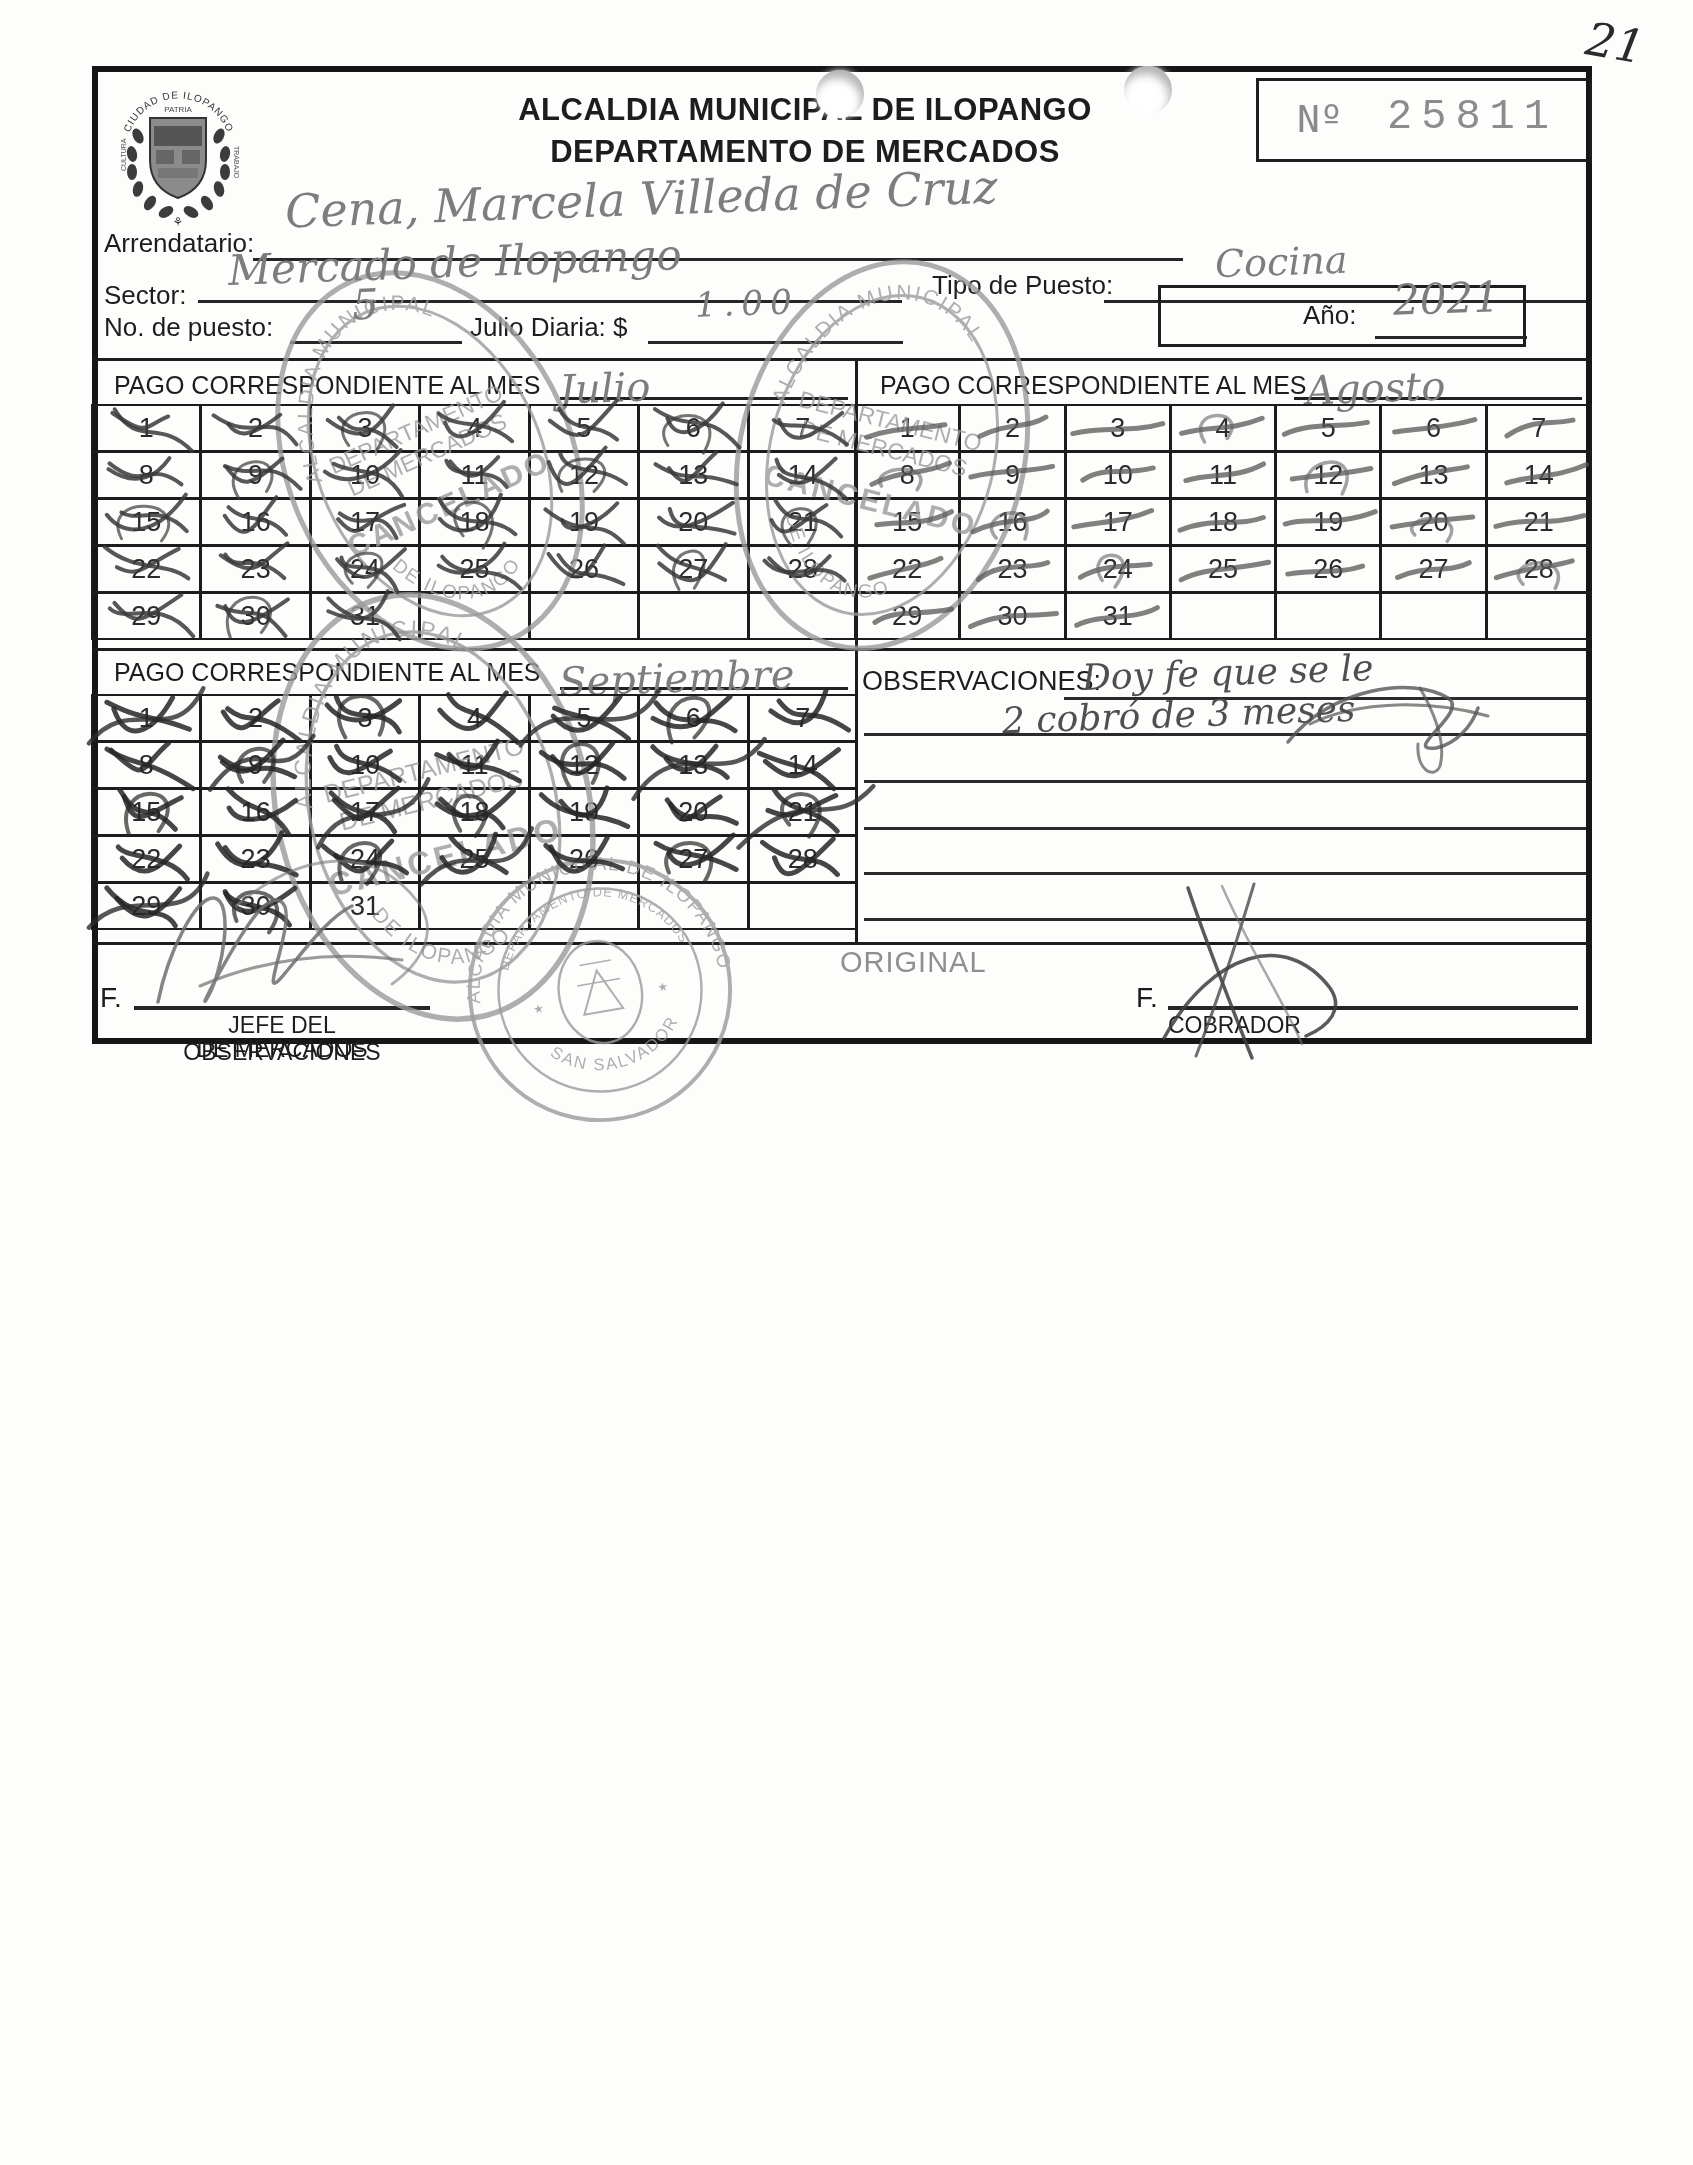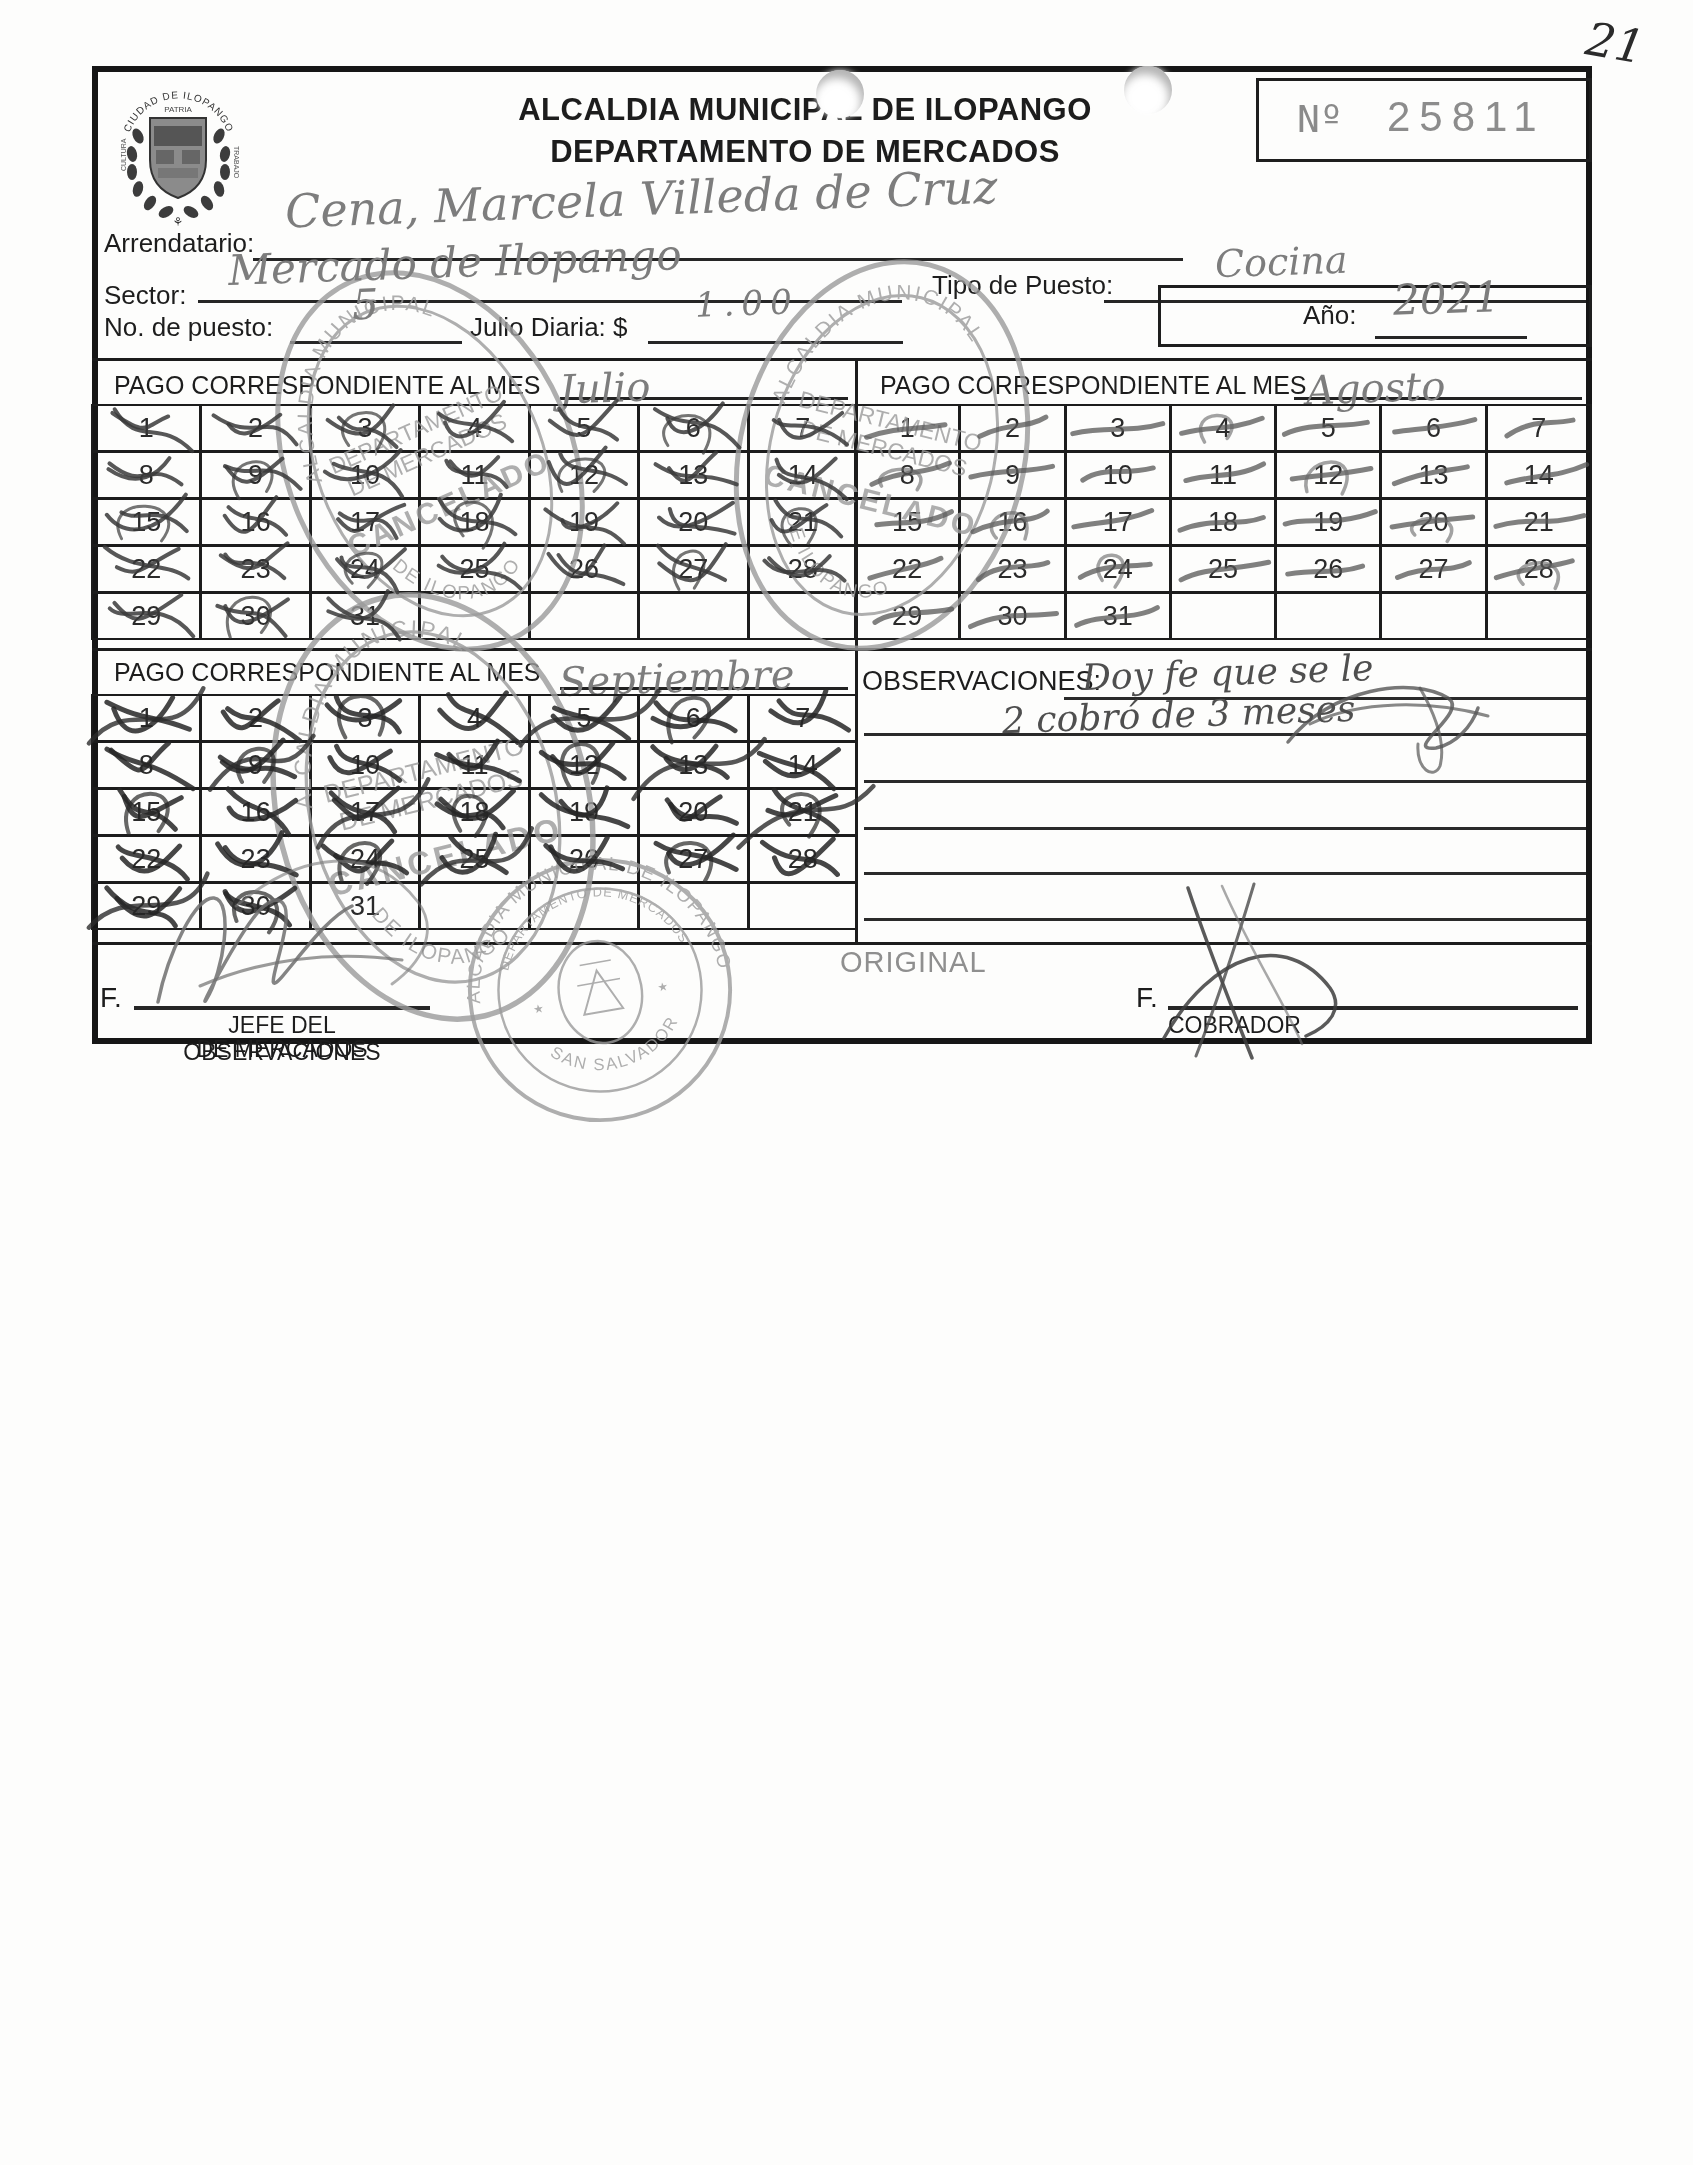--- a/index.html
+++ b/index.html
@@ -13,22 +13,22 @@
   .hw-ink{color:#4f4f4f;}
   .form-border{position:absolute;left:92px;top:66px;width:1500px;height:978px;
       border:6px solid #161616;box-sizing:border-box;z-index:1;}
   .title{position:absolute;left:380px;width:850px;text-align:center;font-weight:bold;
       font-size:31px;letter-spacing:.5px;z-index:2;}
   .no-box{position:absolute;left:1256px;top:78px;width:336px;height:84px;
       border:3px solid #1e1e1e;box-sizing:border-box;z-index:2;}
   .no-box .nsign{position:absolute;left:38px;top:16px;font-size:38px;color:#8a8a8a;
       font-family:"DejaVu Sans Mono",monospace;}
   .no-box .digits{position:absolute;left:128px;top:12px;font-size:42px;color:#8c8c8c;
-      font-family:Liberation Sans, sans-serif;letter-spacing:9px;}
-  .anio-box{position:absolute;left:1158px;top:285px;width:434px;height:62px;
+      font-family:Liberation Mono, monospace;letter-spacing:9px;}
+  .anio-box{position:absolute;left:1158px;top:285px;width:368px;height:62px;
       border:3px solid #1e1e1e;box-sizing:border-box;z-index:2;}
   .cal-header{position:absolute;height:47px;border-top:3px solid #1c1c1c;box-sizing:border-box;z-index:2;}
   .cal-header .cal-lbl{left:22px;top:10px;font-size:25px;}
   .cal-line{position:absolute;right:10px;bottom:5px;width:288px;border-bottom:3px solid #222;}
   .month-hw{position:absolute;left:61%;bottom:-6px;font-size:40px;}
   .cal-grid{position:absolute;display:grid;grid-template-columns:repeat(7,1fr);
       grid-auto-rows:47px;z-index:2;}
   .cal-grid .cell{border:2.5px solid #1c1c1c;margin:-1px 0 0 -1px;display:flex;
       align-items:center;justify-content:center;font-size:27px;color:#2a2a2a;}
   .vdivider{position:absolute;left:855px;top:358px;height:584px;border-left:3px solid #1c1c1c;z-index:2;}

